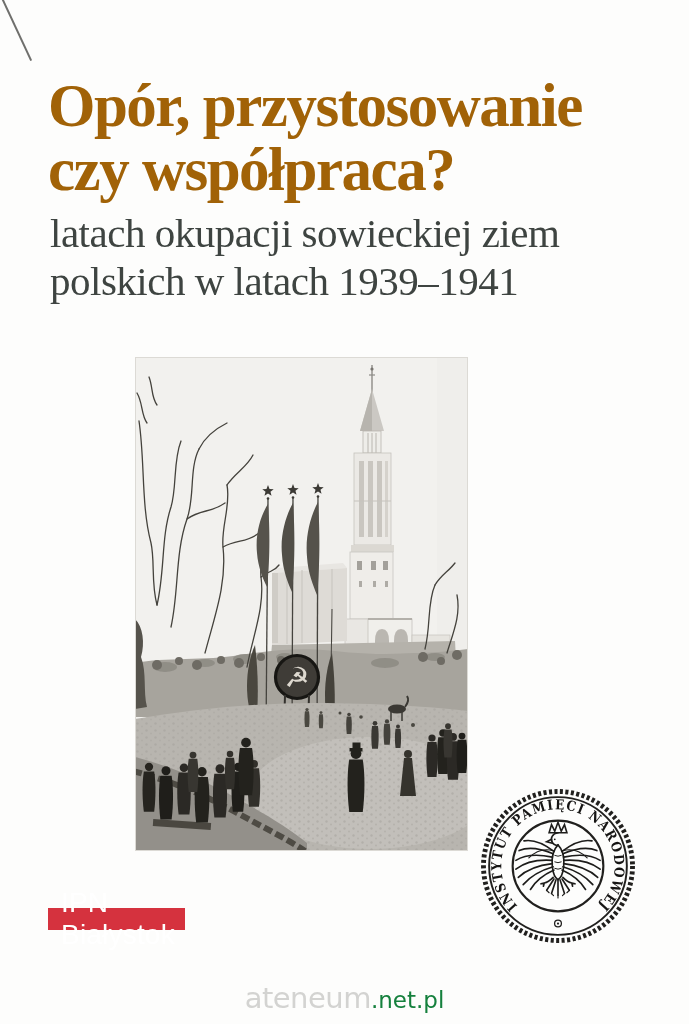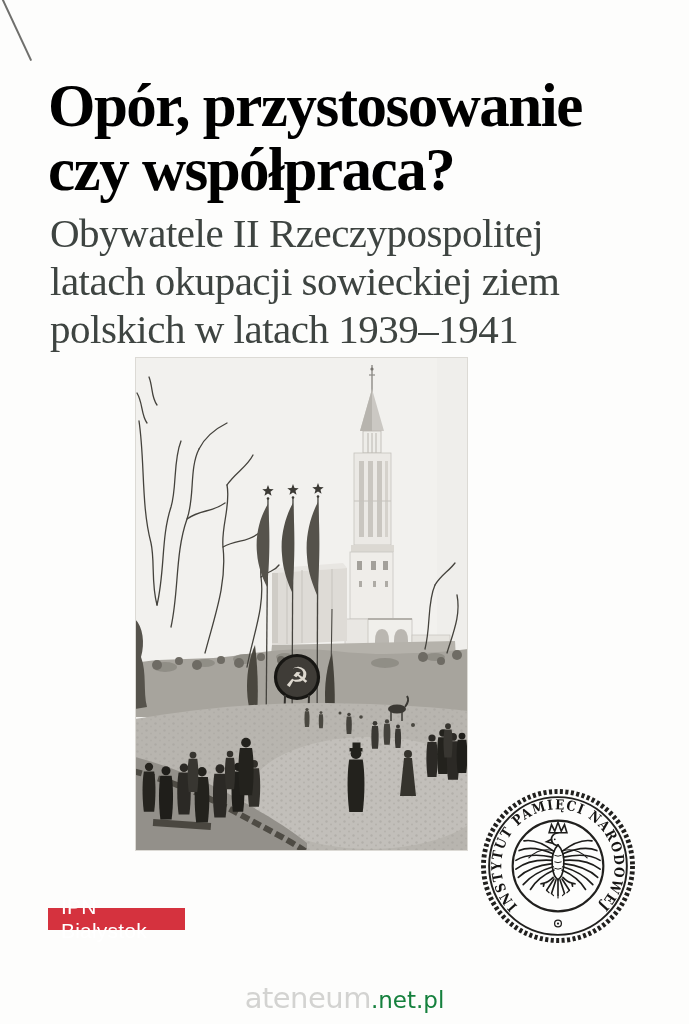--- a/index.html
+++ b/index.html
@@ -8,35 +8,35 @@
     background:#fdfdfc; overflow:hidden;
     font-family:"Liberation Serif", serif;
   }
   .scan-line{
     position:absolute; left:-1px; top:-6px; width:2px; height:74px;
     background:#3f3f3c; transform:rotate(-25deg); transform-origin:0 0; opacity:.75;
   }
   .title{
     position:absolute; left:48px; top:74px;
     font-size:61px; line-height:64px; font-weight:bold;
-    letter-spacing:-1.5px; color:#000000; white-space:nowrap;
+    letter-spacing:-1.5px; color:#a16207; white-space:nowrap;
   }
   .subtitle{
     position:absolute; left:50px; top:209px;
     font-size:41px; line-height:48px; font-weight:400;
     letter-spacing:-0.5px; color:#3e4441; white-space:nowrap;
   }
   .photo{
     position:absolute; left:135px; top:357px; width:333px; height:494px;
   }
   .photo svg{display:block;}
   .badge{
     position:absolute; left:48px; top:908px; width:137px; height:22px;
     background:#d5323e; color:#ffffff;
-    font-family:"Liberation Sans", sans-serif; font-size:21px; font-weight:500;
+    font-family:"Liberation Sans", sans-serif; font-size:28px; font-weight:500;
     display:flex; align-items:center; padding-left:13px; box-sizing:border-box;
     letter-spacing:0.2px;
   }
   .seal{position:absolute; left:477px; top:785px; width:162px; height:162px;}
   .watermark{
     position:absolute; left:0; top:981px; width:100%; text-align:center;
     font-family:"DejaVu Sans", sans-serif; white-space:nowrap;
   }
   .wm-name{font-size:29px; color:#d3d3d1; letter-spacing:-0.5px;}
   .wm-tld{font-size:23px; color:#15803d;}
@@ -47,21 +47,20 @@
 <div class="page">
 
   <div class="scan-line"></div>
 
   <div class="title">
     <div>Opór, przystosowanie</div>
     <div>czy współpraca?</div>
   </div>
 
   <div class="subtitle">
-    <div>Obywatele II Rzeczypospolitej</div>
     <div>latach okupacji sowieckiej ziem</div>
     <div>polskich w latach 1939–1941</div>
   </div>
 
   <div class="photo">
     <svg width="333" height="494" viewBox="0 0 333 494" xmlns="http://www.w3.org/2000/svg">
       <defs>
         <pattern id="cobbles" width="9" height="7" patternUnits="userSpaceOnUse">
           <circle cx="2.5" cy="2.5" r="1.2" fill="#a29f99"></circle>
           <circle cx="7" cy="5.5" r="1.1" fill="#aaa7a1"></circle>

